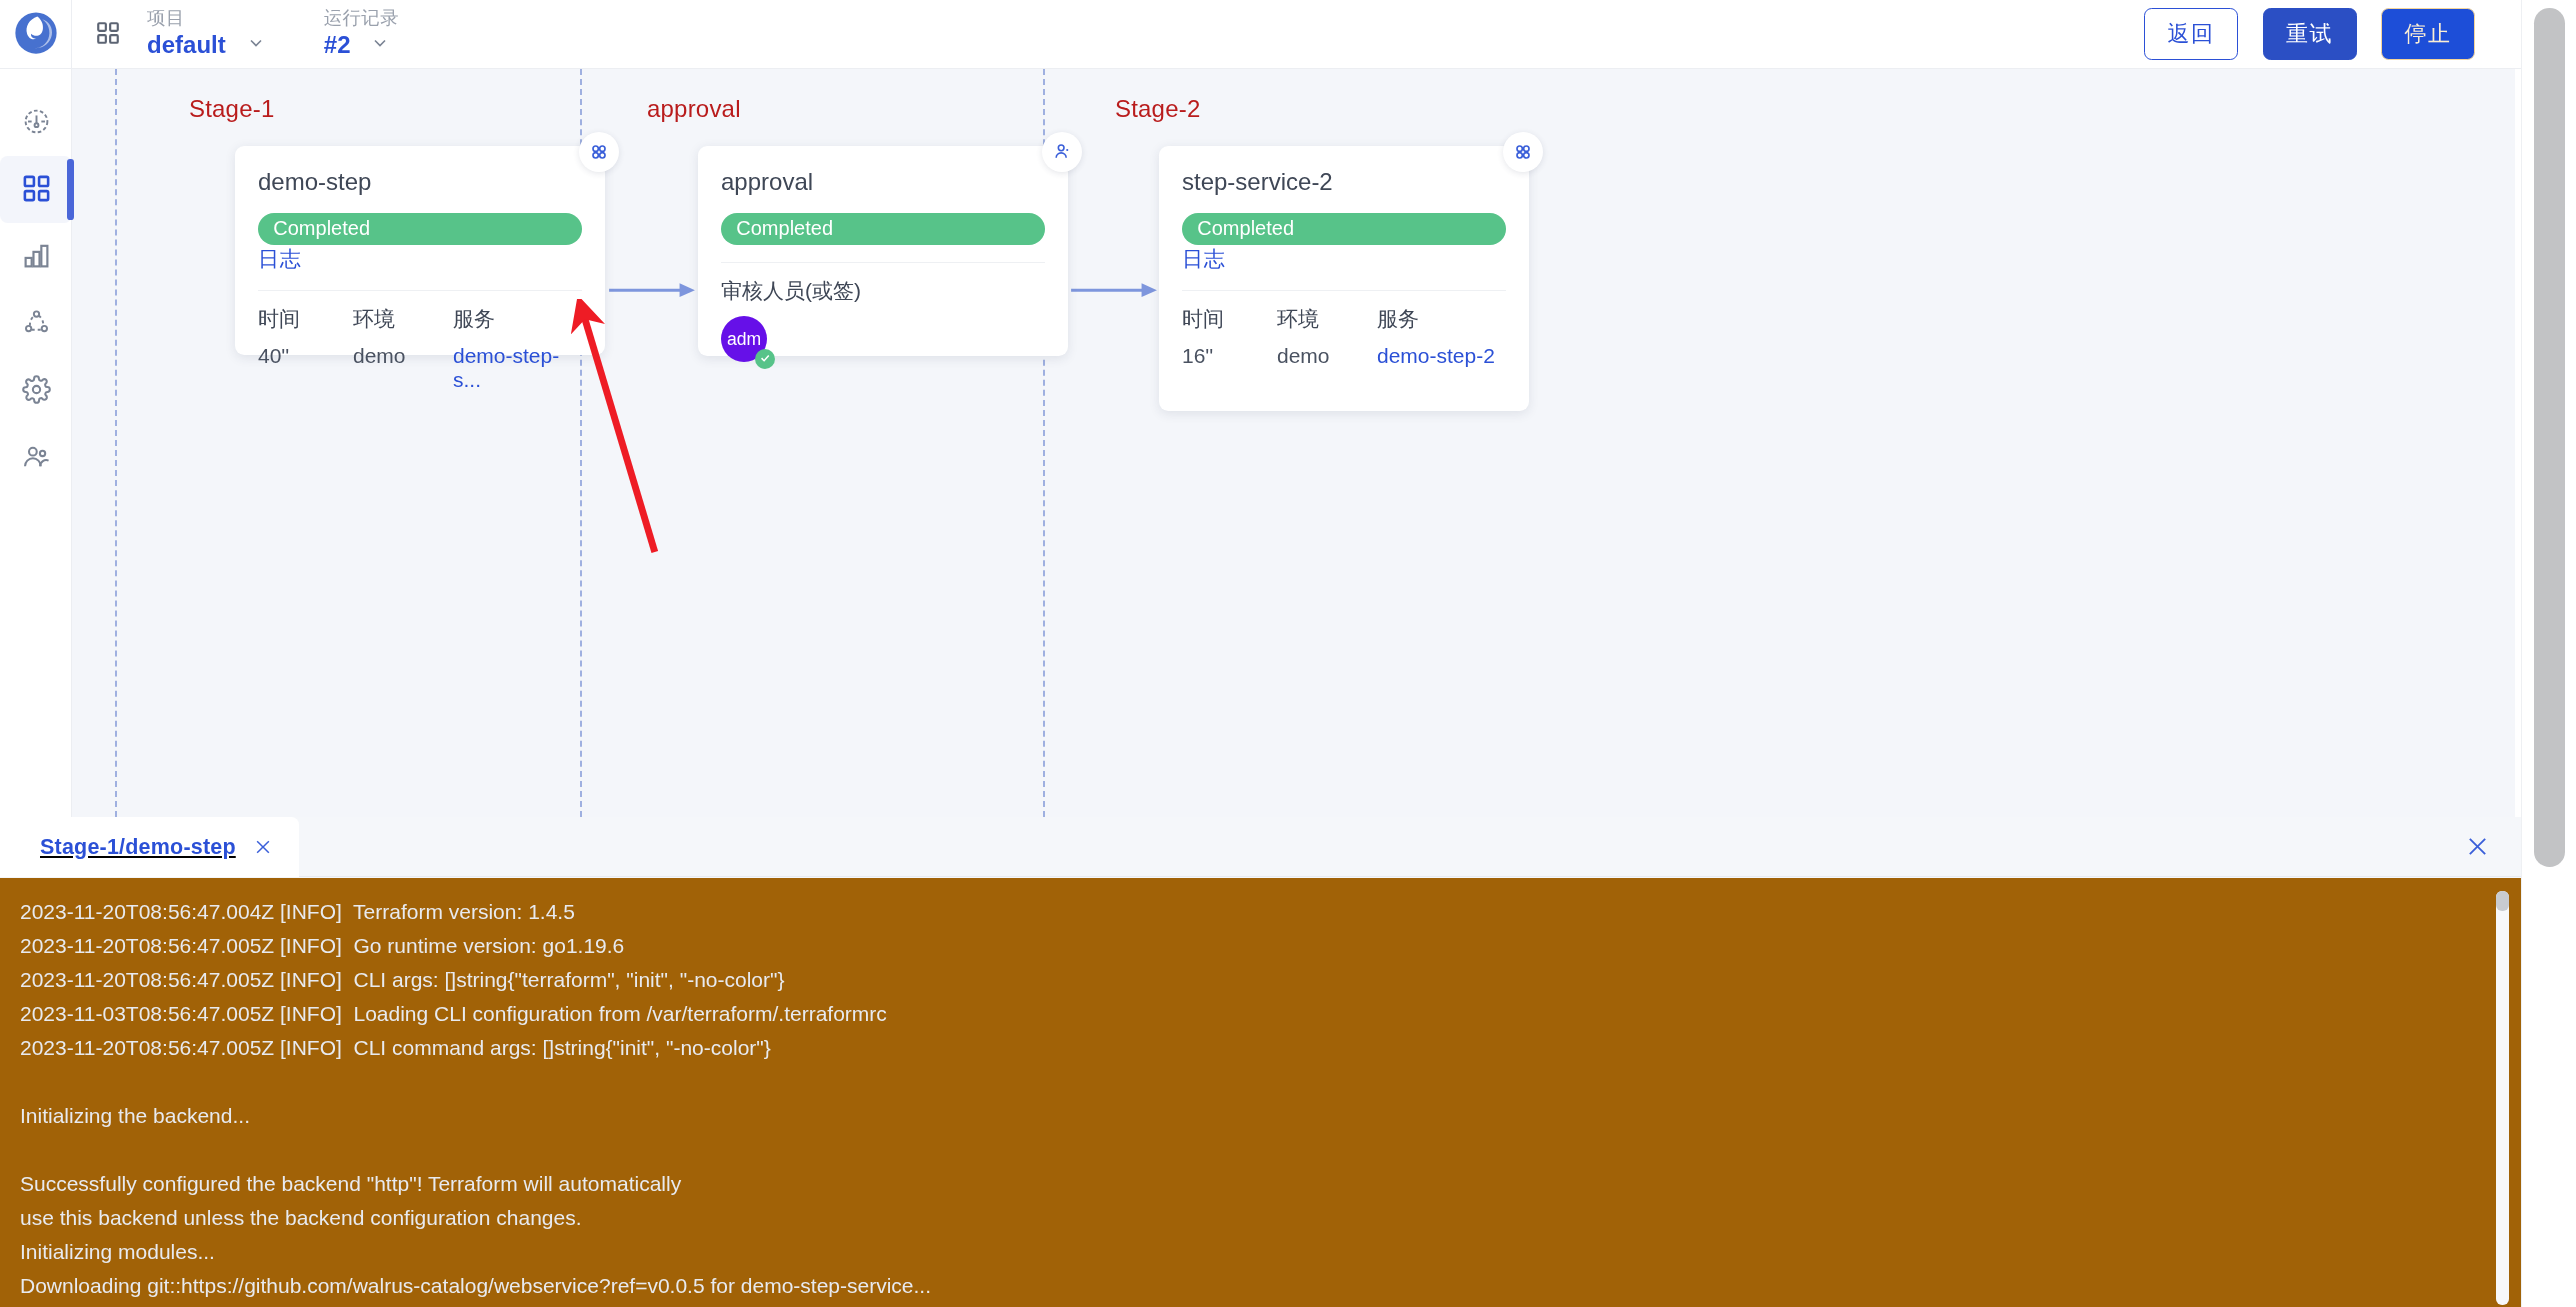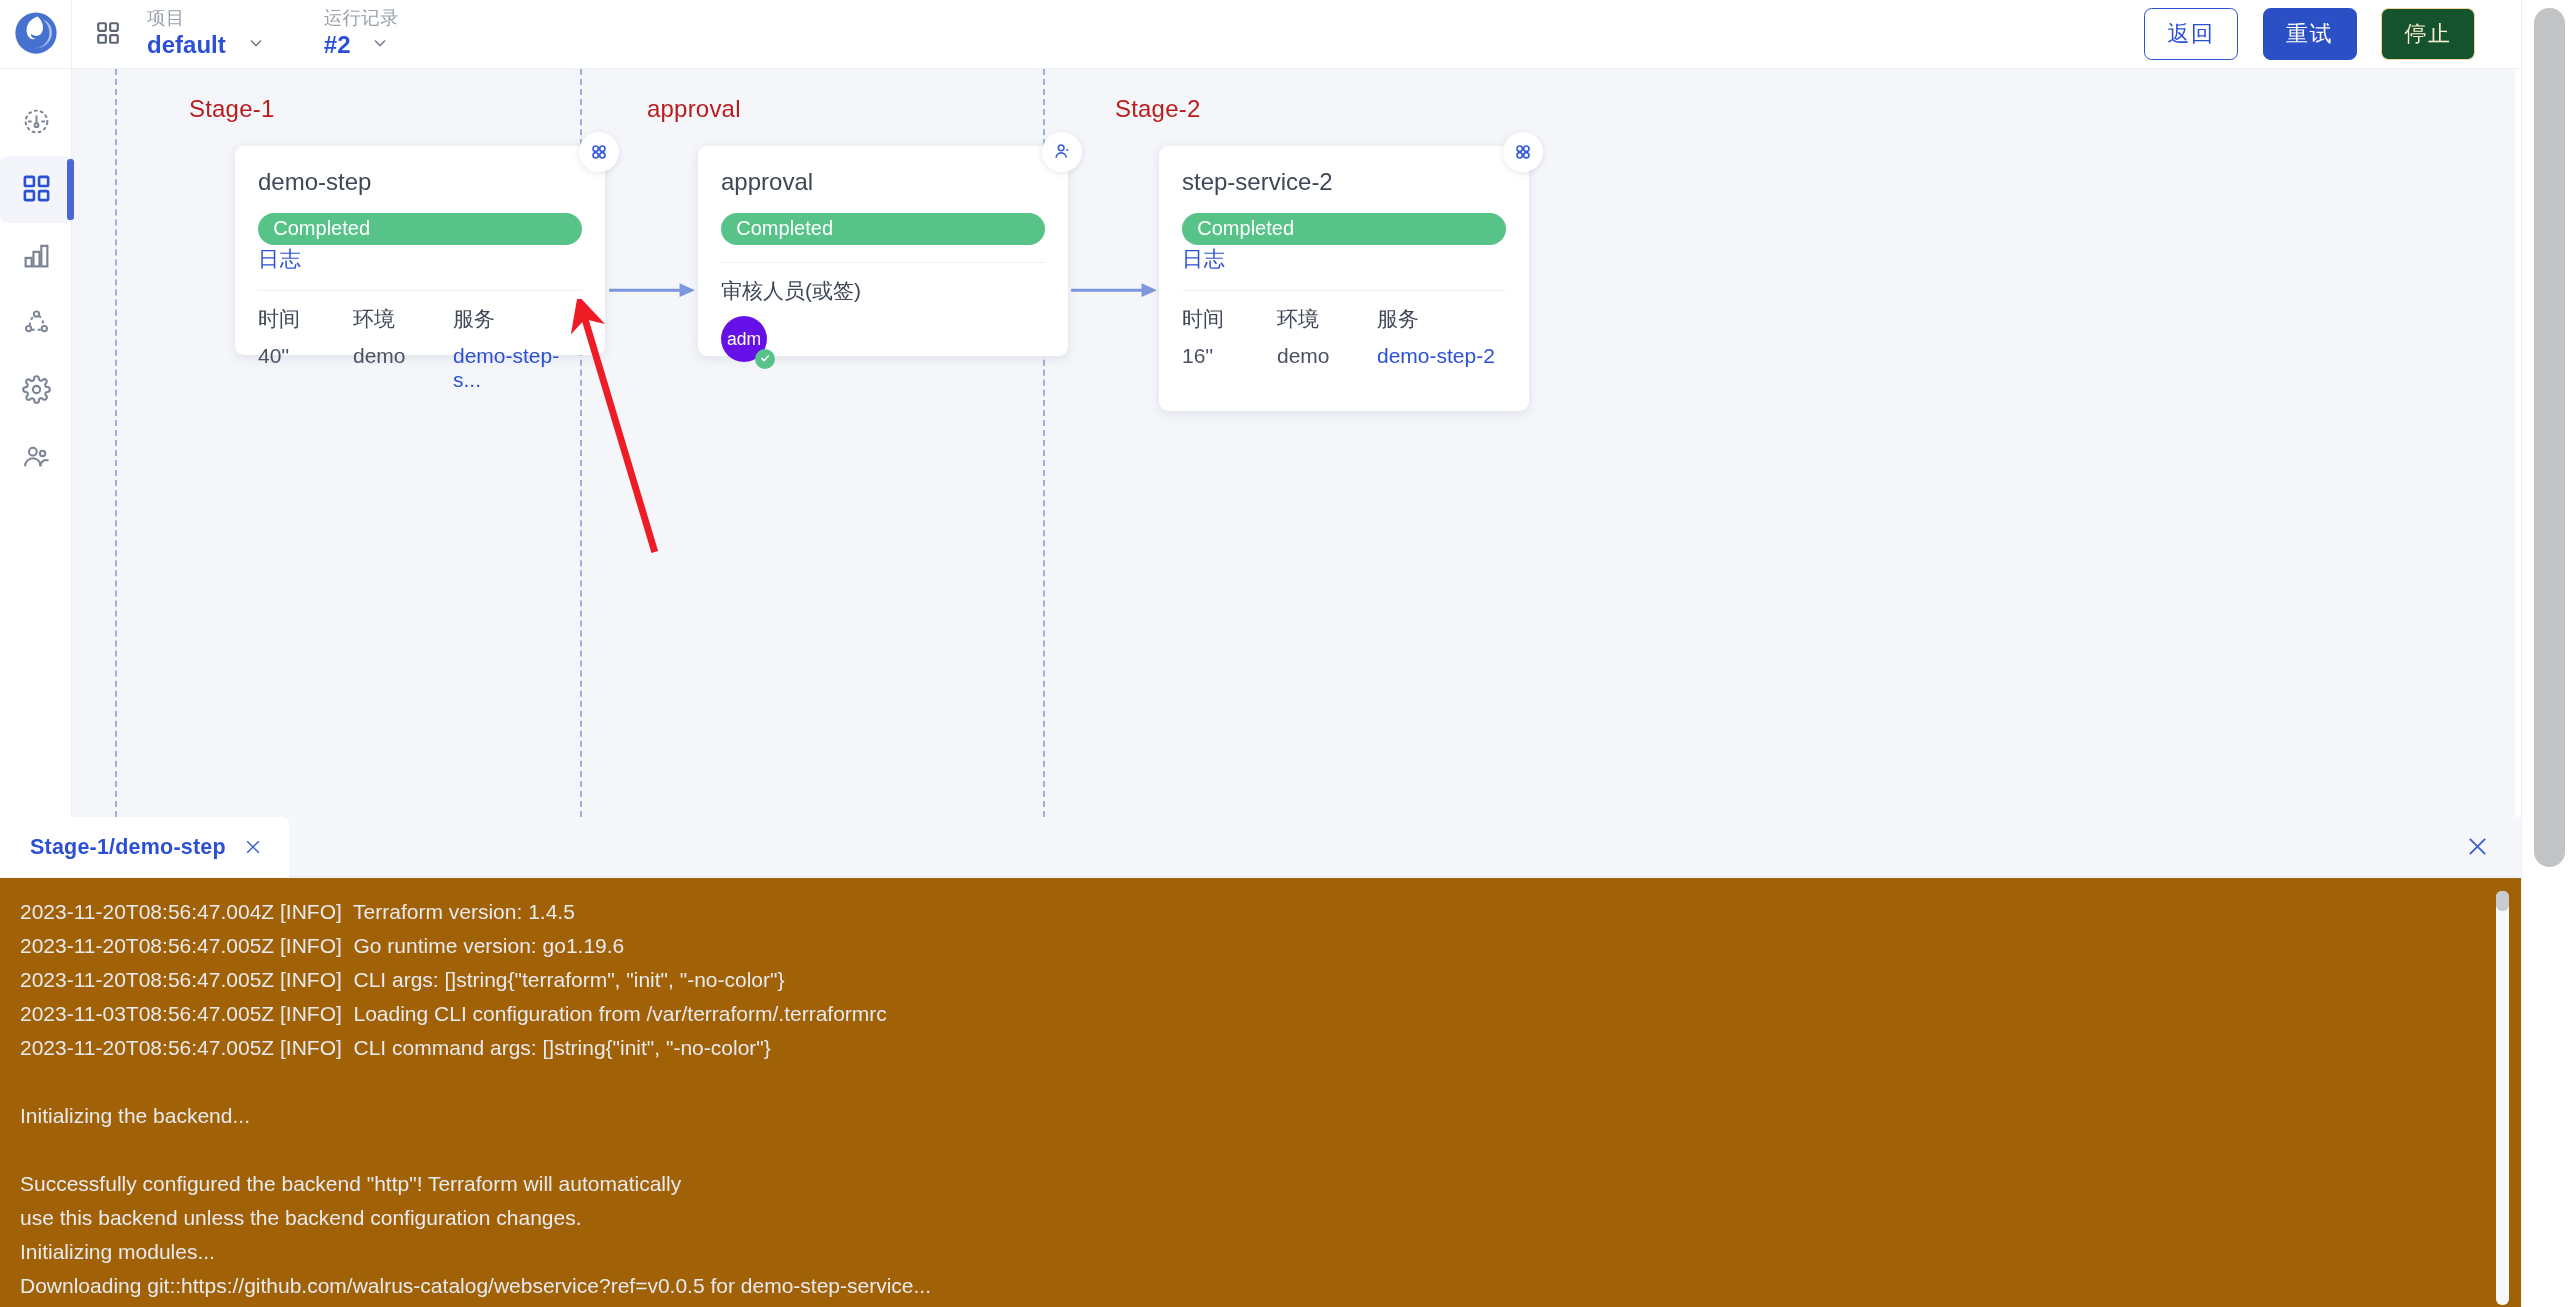--- a/index.html
+++ b/index.html
@@ -44,21 +44,21 @@
   .crumb.run { width: 123px; }
 
   .actions { margin-left: auto; display: flex; align-items: center; padding-right: 101px; gap: 24.5px; }
   .btn {
     height: 52px; min-width: 94px; border-radius: 7.7px;
     font-size: 22px; display: flex; align-items: center; justify-content: center;
     cursor: pointer; letter-spacing: 1.5px;
   }
   .btn-back   { background: #ffffff; color: #2b50d6; border: 1.5px solid #2b50d6; }
   .btn-retry  { background: #2b4fc4; color: #ffffff; border: 1.5px solid #2b4fc4; }
-  .btn-stop   { background: #14532d; color: #fbeed4; border: 1.5px solid #f4d49a; cursor: default; }
+  .btn-stop   { background: #1d4ed8; color: #fbeed4; border: 1.5px solid #f4d49a; cursor: default; }
 
   
   .rail {
     position: absolute; top: 69px; left: 0; width: 72px; height: 1239px;
     background: #ffffff; border-right: 1.5px solid #eceef2;
     padding-top: 20px; z-index: 15;
   }
   .rail-item {
     position: relative; width: 72px; height: 67px;
     display: flex; align-items: center; justify-content: center;
@@ -148,22 +148,22 @@
     position: absolute; left: 0; top: 817px; width: 2521px; height: 491px;
     background: #f5f7fa; z-index: 18;
   }
   .tabbar {
     position: absolute; left: 0; top: 0; width: 2521px; height: 60px;
     background: #f5f7fa; border-bottom: 1.5px solid #e8ebf0;
     display: flex; align-items: stretch;
   }
   .tab {
     background: #ffffff; display: flex; align-items: center;
-    padding: 0 26px 0 30px; gap: 17px; height: 60px;
-    border-top-right-radius: 7.7px; cursor: pointer;
+    padding: 0 26px 0 40px; gap: 17px; height: 60px;
+    border-top-right-radius: 7.7px; cursor: pointer; text-decoration: underline;
   }
   .tab-label { font-size: 21.5px; color: #2b50d6; font-weight: 700; letter-spacing: 0.2px; }
   .tab-close, .panel-close { cursor: pointer; display: flex; align-items: center; }
   .panel-close { position: absolute; right: 32px; top: 18.4px; }
 
   .terminal {
     position: absolute; left: 0; top: 61px; width: 2521px; height: 429px;
     background: #a16207; overflow: hidden; padding: 17px 0 0 20px;
   }
   .tline {

